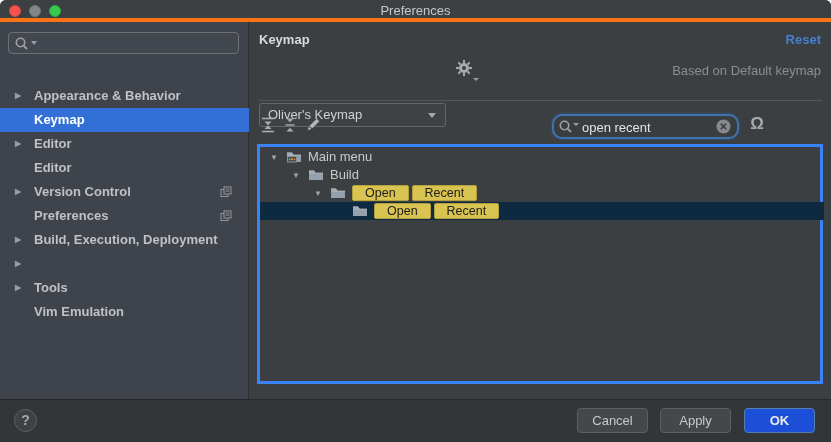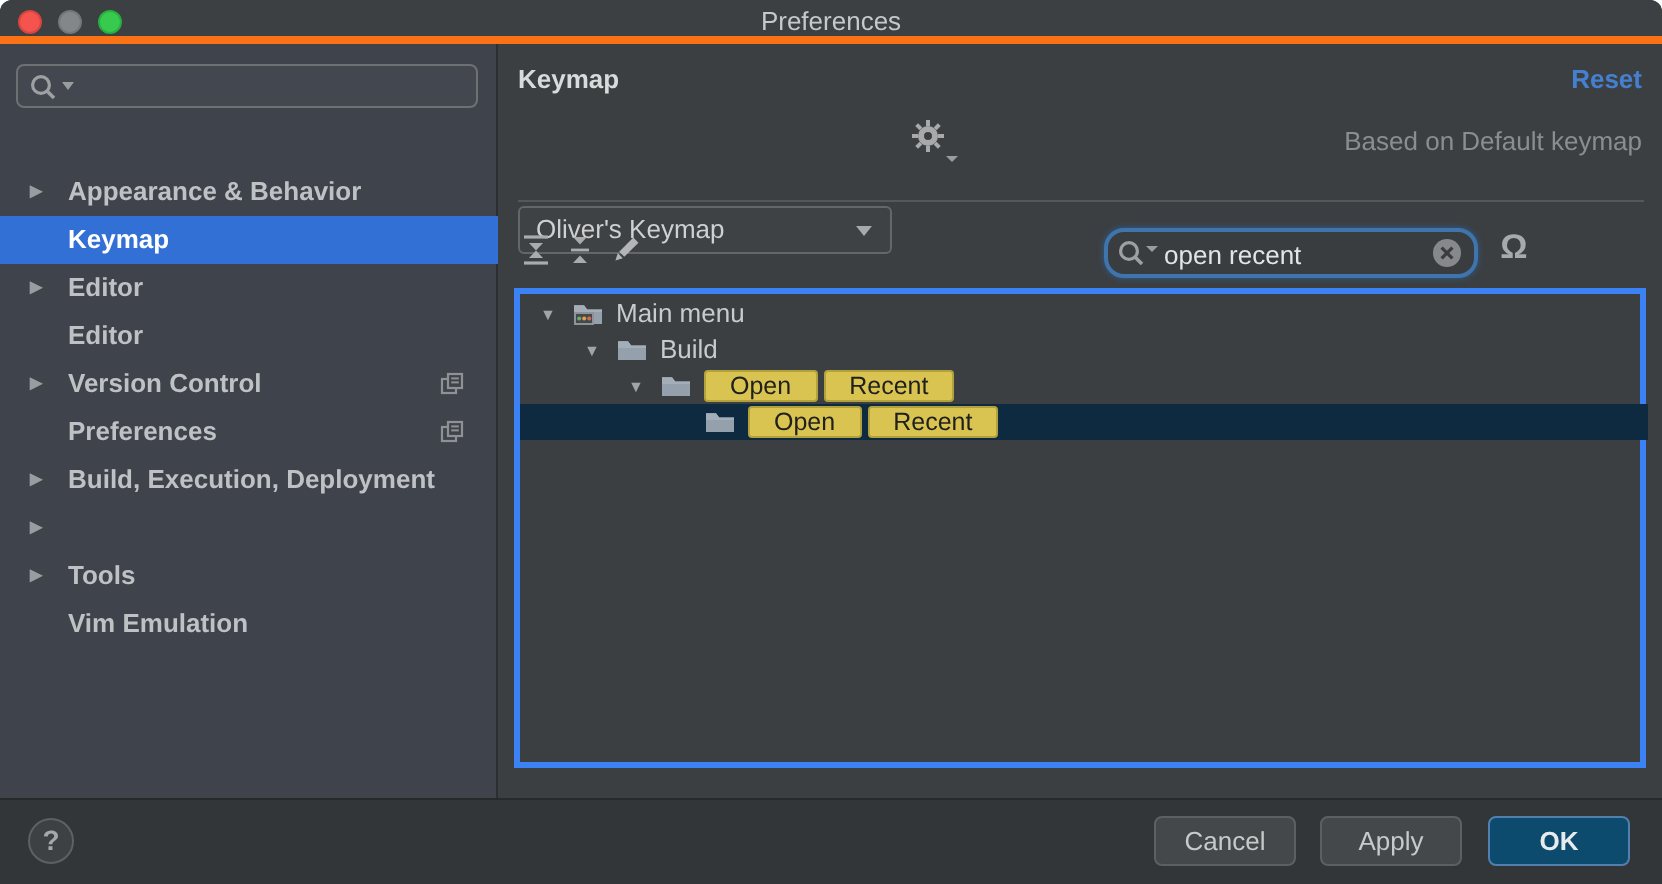--- a/index.html
+++ b/index.html
@@ -47,21 +47,21 @@
   .trow.selected{background:#0d2a40;left:0;width:564px;}
   .t-arrow{display:inline-block;width:10px;font-size:8px;color:#a2a4a6;vertical-align:middle;margin-right:6px;}
   .t-icon{display:inline-block;width:16px;height:14px;vertical-align:-2px;margin-right:6px;}
   .chip{display:inline-block;background:#d9c452;border:1px solid #b3a23c;border-radius:2px;color:#20211c;padding:0 12px;line-height:14px;margin-right:3px;font-size:12.5px;}
   
   #footer{position:absolute;left:0;top:399px;width:831px;height:43px;background:#333639;border-top:1px solid #27292b;}
   #help-btn{position:absolute;left:14px;top:9px;width:23px;height:23px;border-radius:50%;border:1px solid #5e6164;background:#3e4144;color:#a5a7a9;font-size:14px;font-weight:bold;text-align:center;line-height:21px;}
   .btn{position:absolute;top:8px;height:25px;border-radius:4px;font-size:13px;text-align:center;line-height:23px;}
   #btn-cancel{left:577px;width:71px;background:#45484b;border:1px solid #5d6063;color:#c7c9cb;}
   #btn-apply{left:660px;width:71px;background:#45484b;border:1px solid #5d6063;color:#c7c9cb;}
-  #btn-ok{left:744px;width:71px;background:#0c4a6e;border:1px solid #527fae;color:#e8ebee;font-weight:bold;}
+  #btn-ok{left:744px;width:71px;background:#1d4ed8;border:1px solid #527fae;color:#e8ebee;font-weight:bold;}
 </style>
 </head>
 <body>
 
 <svg width="0" height="0" style="position:absolute">
   <defs>
     <g id="svg-mag">
       <circle cx="6.5" cy="6.5" r="4.2" fill="none" stroke="#9ea1a3" stroke-width="1.6"></circle>
       <line x1="9.6" y1="9.6" x2="13" y2="13" stroke="#9ea1a3" stroke-width="1.8"></line>
     </g>

